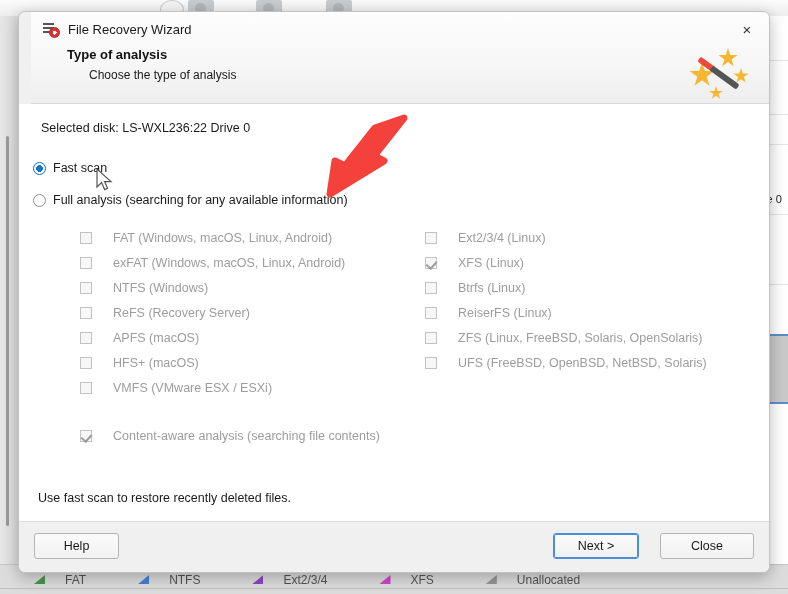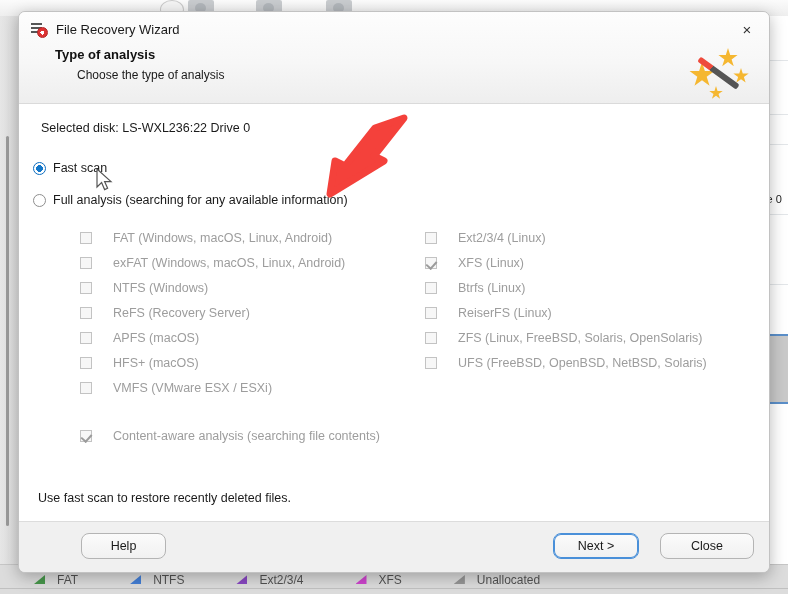--- a/index.html
+++ b/index.html
@@ -55,21 +55,21 @@
     position: absolute; left: 1px; font-size: 11px; color: #222;
     white-space: nowrap;
   }
   .bg-legend {
     position: absolute; left: 0; right: 0; bottom: 0; height: 30px;
     background: #dcdcdc; border-top: 1px solid #c6c6c6;
     display: flex; align-items: center; padding-left: 34px;
     box-sizing: border-box;
   }
   .bg-legend-item {
-    display: flex; align-items: center; gap: 12px;
+    display: flex; align-items: center; gap: 20px;
     font-size: 12px; color: #3b3b3b; margin-right: 52px;
     opacity: .85;
   }
   .bg-legend-sw {
     width: 11px; height: 9px;
     clip-path: polygon(0 100%, 100% 100%, 100% 0);
   }
   .bg-legend-underline {
     position: absolute; left: 0; right: 0; bottom: 5px;
     height: 1px; background: #c0c0c0;
@@ -85,20 +85,21 @@
     box-shadow: 0 4px 16px rgba(0,0,0,.28);
     box-sizing: border-box;
     overflow: hidden;
   }
   .dlg-header {
     position: relative;
     height: 92px;
     background: linear-gradient(180deg,#fdfdfd 0%, #f7f7f7 55%, #eeeeee 100%);
     border-bottom: 1px solid #dadada;
     box-sizing: border-box;
+    margin-left: 12px;
   }
   .titlebar {
     display: flex; align-items: center; gap: 8px;
     padding: 9px 10px 0 12px; height: 26px; box-sizing: border-box;
   }
   .app-icon {
     position: relative; width: 17px; height: 16px; flex: 0 0 auto;
   }
   .app-icon .bars {
     position: absolute; left: 0; top: 1px; width: 11px; height: 11px;
@@ -203,26 +204,25 @@
   .dlg-footer {
     position: relative; height: 51px;
     background: #f0f0f0;
     border-top: 1px solid #dcdcdc;
     box-sizing: border-box;
   }
   .btn {
     position: absolute; top: 11px;
     height: 26px; min-width: 84px;
     background: linear-gradient(#fbfbfb,#f1f1f1);
-    border: 1px solid #b4b4b4; border-radius: 8px;
+    border: 1px solid #b4b4b4; border-radius: 3px;
     font-size: 12.5px; color: #1a1a1a;
     display: flex; align-items: center; justify-content: center;
     cursor: pointer; box-sizing: border-box;
     font-family: "Liberation Sans", sans-serif;
-    margin-left: 47px;
   }
   .btn-help  { left: 15px; width: 85px; }
   .btn-next  { right: 130px; width: 86px; border-color: #4a90d9;
                box-shadow: 0 0 0 1px #4a90d9 inset; }
   .btn-close { right: 15px; width: 94px; }
 
   
   .cursor { position: absolute; left: 95px; top: 168px; pointer-events: none; }
   .red-arrow { position: absolute; left: 314px; top: 112px; pointer-events: none; }
 </style>

